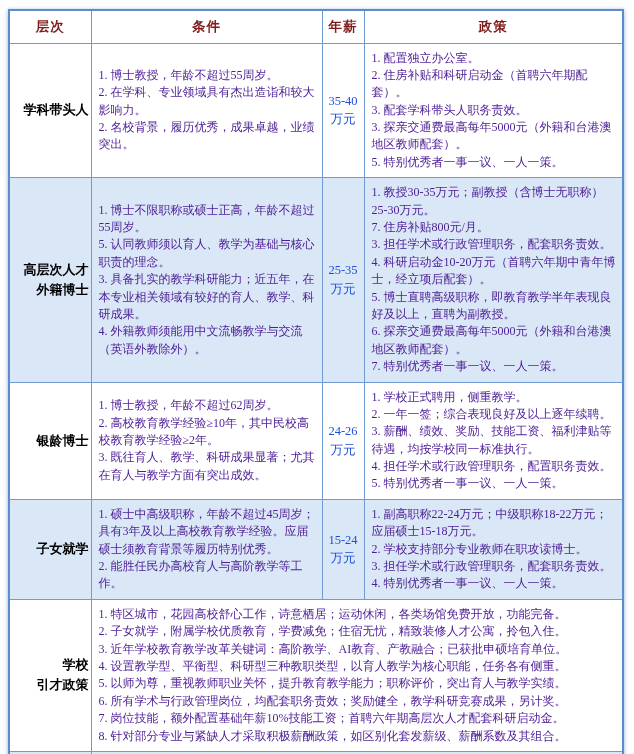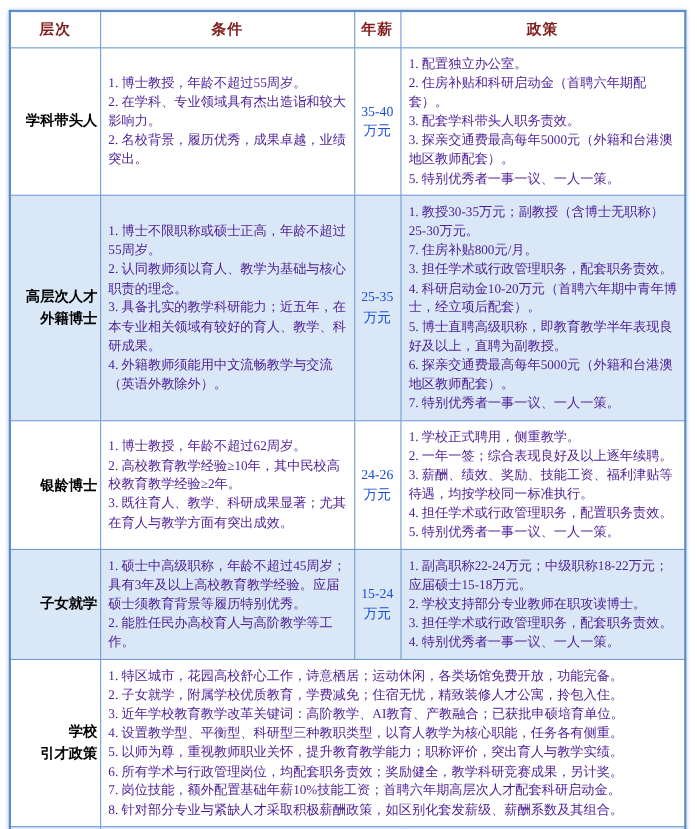--- a/index.html
+++ b/index.html
@@ -116,21 +116,21 @@
               <div class="item-line">5. 特别优秀者一事一议、一人一策。</div>
             </div>
         </td>
       </tr>
       <tr class="alt r2">
         <td class="level-cell">高层次人才
 外籍博士</td>
         <td class="text-cell">
           <div>
               <div class="item-line">1. 博士不限职称或硕士正高，年龄不超过55周岁。</div>
-              <div class="item-line">2. 认同教师须以育人、教学为基础与核心职责的理念。</div>
+              <div class="item-line">5. 认同教师须以育人、教学为基础与核心职责的理念。</div>
               <div class="item-line">3. 具备扎实的教学科研能力；近五年，在本专业相关领域有较好的育人、教学、科研成果。</div>
               <div class="item-line">4. 外籍教师须能用中文流畅教学与交流（英语外教除外）。</div>
             </div>
         </td>
         <td class="salary-cell">
           <div>25-35</div>
           <div>万元</div>
         </td>
         <td class="text-cell">
           <div>

